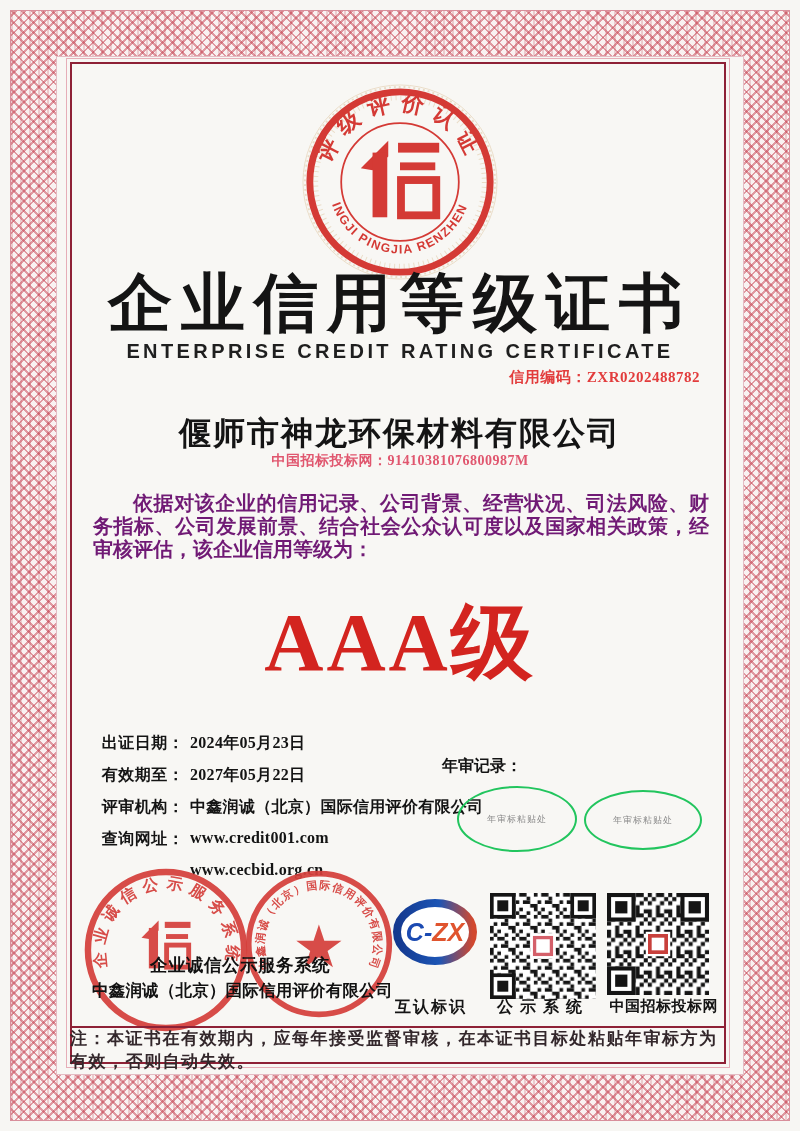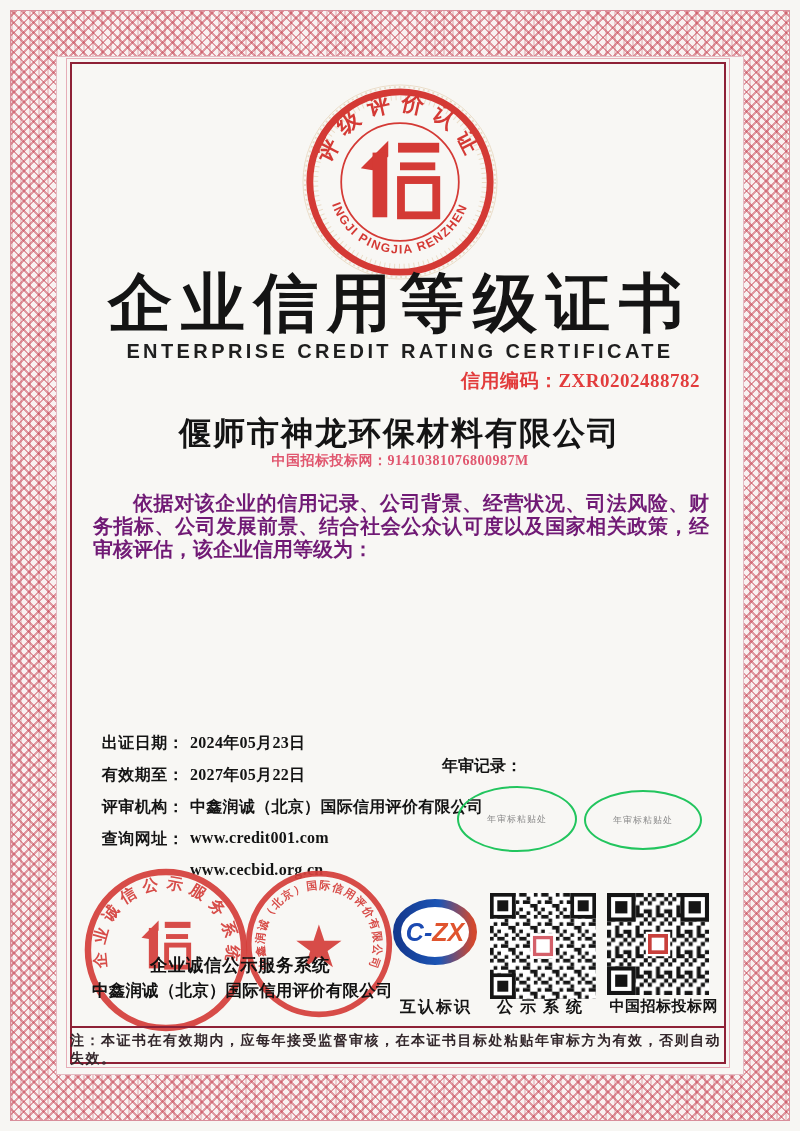--- a/index.html
+++ b/index.html
@@ -17,21 +17,21 @@
 
   .inner-frame{position:absolute;left:70px;top:62px;width:656px;height:1002px;
     border:2px solid #8e2136;outline:1px solid #e6aeb8;outline-offset:3px;box-sizing:border-box;}
 
   .abs{position:absolute;}
   .ctr{left:0;width:800px;text-align:center;}
 
   .seal-top{left:302px;top:84px;}
   .title-cn{top:270px;font-size:64px;font-weight:900;letter-spacing:9px;color:#141414;line-height:1.05;}
   .title-en{top:340px;font-family:"Liberation Sans","DejaVu Sans",sans-serif;font-size:20px;font-weight:700;letter-spacing:3.4px;color:#1f1f1f;}
-  .credit-code{top:368px;right:100px;font-size:19px;font-weight:700;color:#e23c3c;letter-spacing:.5px;}
+  .credit-code{top:368px;right:100px;font-size:15px;font-weight:700;color:#e23c3c;letter-spacing:.5px;}
   .company{top:412px;font-size:32px;font-weight:900;color:#141414;letter-spacing:2px;}
   .uscc{top:452px;font-size:14px;font-weight:700;color:#e0566e;letter-spacing:.5px;}
   .paragraph{left:93px;top:492px;width:616px;font-size:20px;font-weight:700;line-height:23px;color:#701a75;text-indent:2em;text-align:justify;}
   .rating{top:588px;font-size:82px;font-weight:900;color:#d3241f;letter-spacing:3px;}
 
   .details{left:96px;top:733px;font-size:16px;font-weight:700;color:#141414;}
   .details .row{display:flex;margin-bottom:11px;text-align:center;}
   .details .lbl{width:94px;letter-spacing:.5px;}
   .details .val{letter-spacing:.3px;}
 
@@ -41,29 +41,29 @@
   .oval1{left:457px;top:786px;width:116px;height:62px;}
   .oval2{left:584px;top:790px;width:114px;height:56px;}
 
   .stamp{opacity:.93;}
   .stamp1{left:82px;top:866px;}
   .stamp2{left:243px;top:868px;}
   .caption1{left:150px;top:953px;font-size:17.5px;font-weight:900;color:#111;z-index:6;letter-spacing:.5px;}
   .caption2{left:92px;top:980px;font-size:16.5px;font-weight:900;color:#111;z-index:6;letter-spacing:.2px;}
 
   .czx{left:391px;top:896px;}
-  .czx-label{left:395px;top:997px;width:82px;text-align:center;font-size:16px;font-weight:900;color:#141414;letter-spacing:2px;font-family:Liberation Serif, serif;}
+  .czx-label{left:395px;top:997px;width:82px;font-size:16px;font-weight:900;color:#141414;letter-spacing:2px;font-family:Liberation Serif, serif;}
   .qr{background:#fff;}
   .qr1{left:490px;top:893px;width:106px;height:106px;}
   .qr2{left:607px;top:893px;width:102px;height:102px;}
   .qr1-label{left:486px;top:997px;width:114px;text-align:center;font-size:16px;font-weight:900;color:#141414;letter-spacing:7px;}
   .qr2-label{left:600px;top:997px;width:118px;text-align:right;font-size:15px;font-weight:900;color:#141414;letter-spacing:.5px;}
 
   .footer-strip{left:70px;top:1026px;width:656px;height:46px;border-top:2px solid #8e2136;box-sizing:border-box;
-    display:flex;align-items:center;justify-content:center;font-size:14px;font-weight:700;color:#33272b;letter-spacing:1.5px;}
+    display:flex;align-items:center;justify-content:center;font-size:17px;font-weight:700;color:#33272b;letter-spacing:1.5px;}
 </style>
 </head>
 <body>
 
 <div class="cert">
   <div class="band"></div>
   <div class="band-hole"></div>
   <div class="inner-frame"></div>
 
   <svg class="abs seal-top" width="196" height="196" viewBox="-100 -100 200 200">
@@ -97,20 +97,21 @@
   <div class="abs credit-code">
     <span>信用编码：</span><span>ZXR0202488782</span>
   </div>
 
   <div class="abs ctr company">偃师市神龙环保材料有限公司</div>
   <div class="abs ctr uscc">
     <span>中国招标投标网：</span><span>91410381076800987M</span>
   </div>
 
   <div class="abs paragraph">依据对该企业的信用记录、公司背景、经营状况、司法风险、财务指标、公司发展前景、结合社会公众认可度以及国家相关政策，经审核评估，该企业信用等级为：</div>
+  <div class="abs ctr rating">AAA级</div>
 
   <div class="abs details">
     <div class="row">
       <span class="lbl">出证日期：</span>
       <span class="val">2024年05月23日</span>
     </div>
     <div class="row">
       <span class="lbl">有效期至：</span>
       <span class="val">2027年05月22日</span>
     </div>

